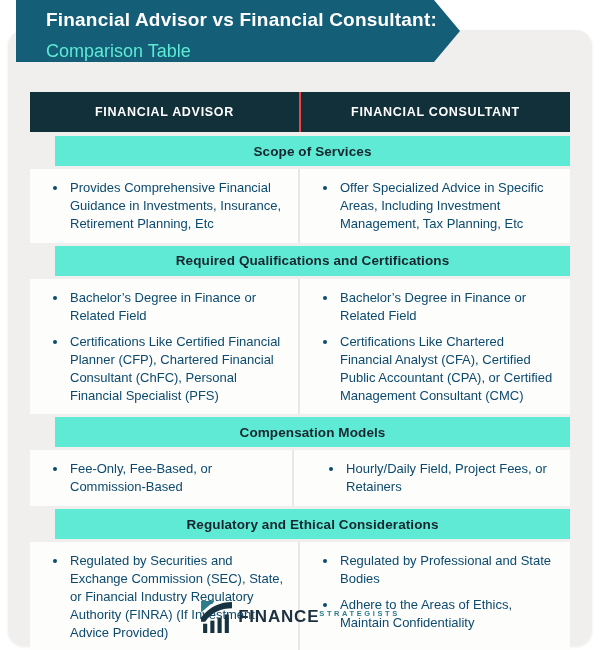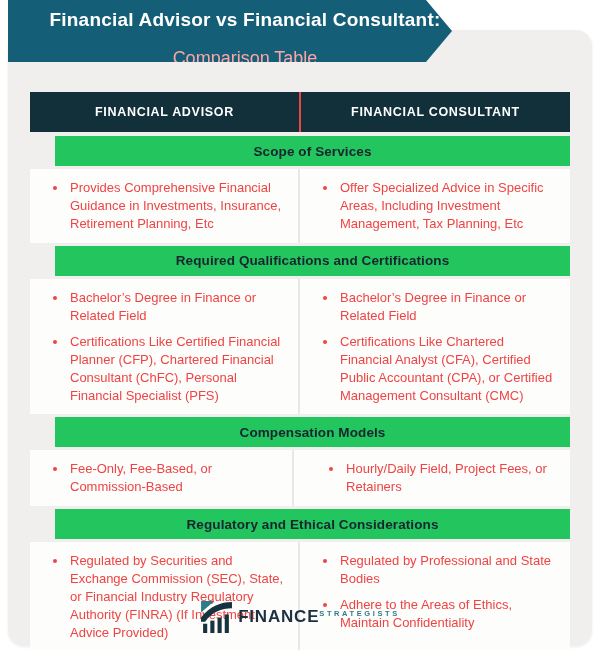--- a/index.html
+++ b/index.html
@@ -6,47 +6,47 @@
   html,body { width:600px; height:650px; background:#ffffff; overflow:hidden;
               font-family:"Liberation Sans", sans-serif; }
   .stage { position:relative; width:600px; height:650px; }
 
   
   .card { position:absolute; left:8px; top:30px; width:584px; height:616px;
           background:#f0efed; border-radius:16px;
           box-shadow:0 1px 3px rgba(0,0,0,.08); }
 
   
-  .banner { position:absolute; left:8px; top:0; width:444px; height:62px;
+  .banner { position:absolute; left:16px; top:0; width:444px; height:62px;
             background:#155e78; z-index:3;
             clip-path:polygon(0 0, 418px 0, 100% 31px, 418px 100%, 0 100%);
-            padding:8px 0 0 30px;text-align:center; }
+            padding:8px 0 0 30px; }
   .banner-line1 { color:#ffffff; font-weight:bold; font-size:19px; line-height:24px;
                   letter-spacing:.2px; }
-  .banner-line2 { color:#fca5a5; font-size:18px; line-height:24px; margin-top:14px; }
+  .banner-line2 { color:#5eead4; font-size:18px; line-height:24px; margin-top:7px; }
 
   
   .table { position:absolute; left:30px; top:92px; width:540px; z-index:2; }
 
   .t-header { display:flex; height:40px; background:#ef4444; }
   .t-header .cell { flex:1 1 50%; background:#12303a; color:#ffffff;
                     font-weight:bold; font-size:12.5px; letter-spacing:.7px;
                     display:flex; align-items:center; justify-content:center; }
   .t-header .cell:first-child { margin-right:2px; }
 
-  .t-section { height:30px; margin-top:3px; background:#22c55e;
+  .t-section { height:30px; margin-top:3px; background:#5eead4;
                display:flex; align-items:center; justify-content:center;
                font-weight:bold; font-size:13.5px; color:#17262e; letter-spacing:.1px;margin-left:25px; }
   .t-section.first { margin-top:4px; }
 
   .t-content { display:flex; margin-top:3px; background:#fdfdfc; }
   .t-content .col { flex:1 1 50%; padding:10px 14px 10px 20px; }
   .t-content .col.left { border-right:2px solid #e8e8e6; }
   .t-content ul { margin:0; padding-left:18px; list-style:disc; }
-  .t-content li { font-size:13px; color:#ef4444; line-height:1.38;
+  .t-content li { font-size:13px; color:#0c4a6e; line-height:1.38;
                   padding-left:2px; }
   .t-content li + li { margin-top:8px; }
   .r1 { min-height:68px; }
   .r2 { min-height:116px; }
   .r3 { min-height:50px;gap:12px; }
   .r4 { min-height:74px; }
 
   
   .footer { position:absolute; left:0; top:600px; width:600px;
             display:flex; justify-content:center; align-items:flex-start; z-index:2; }

